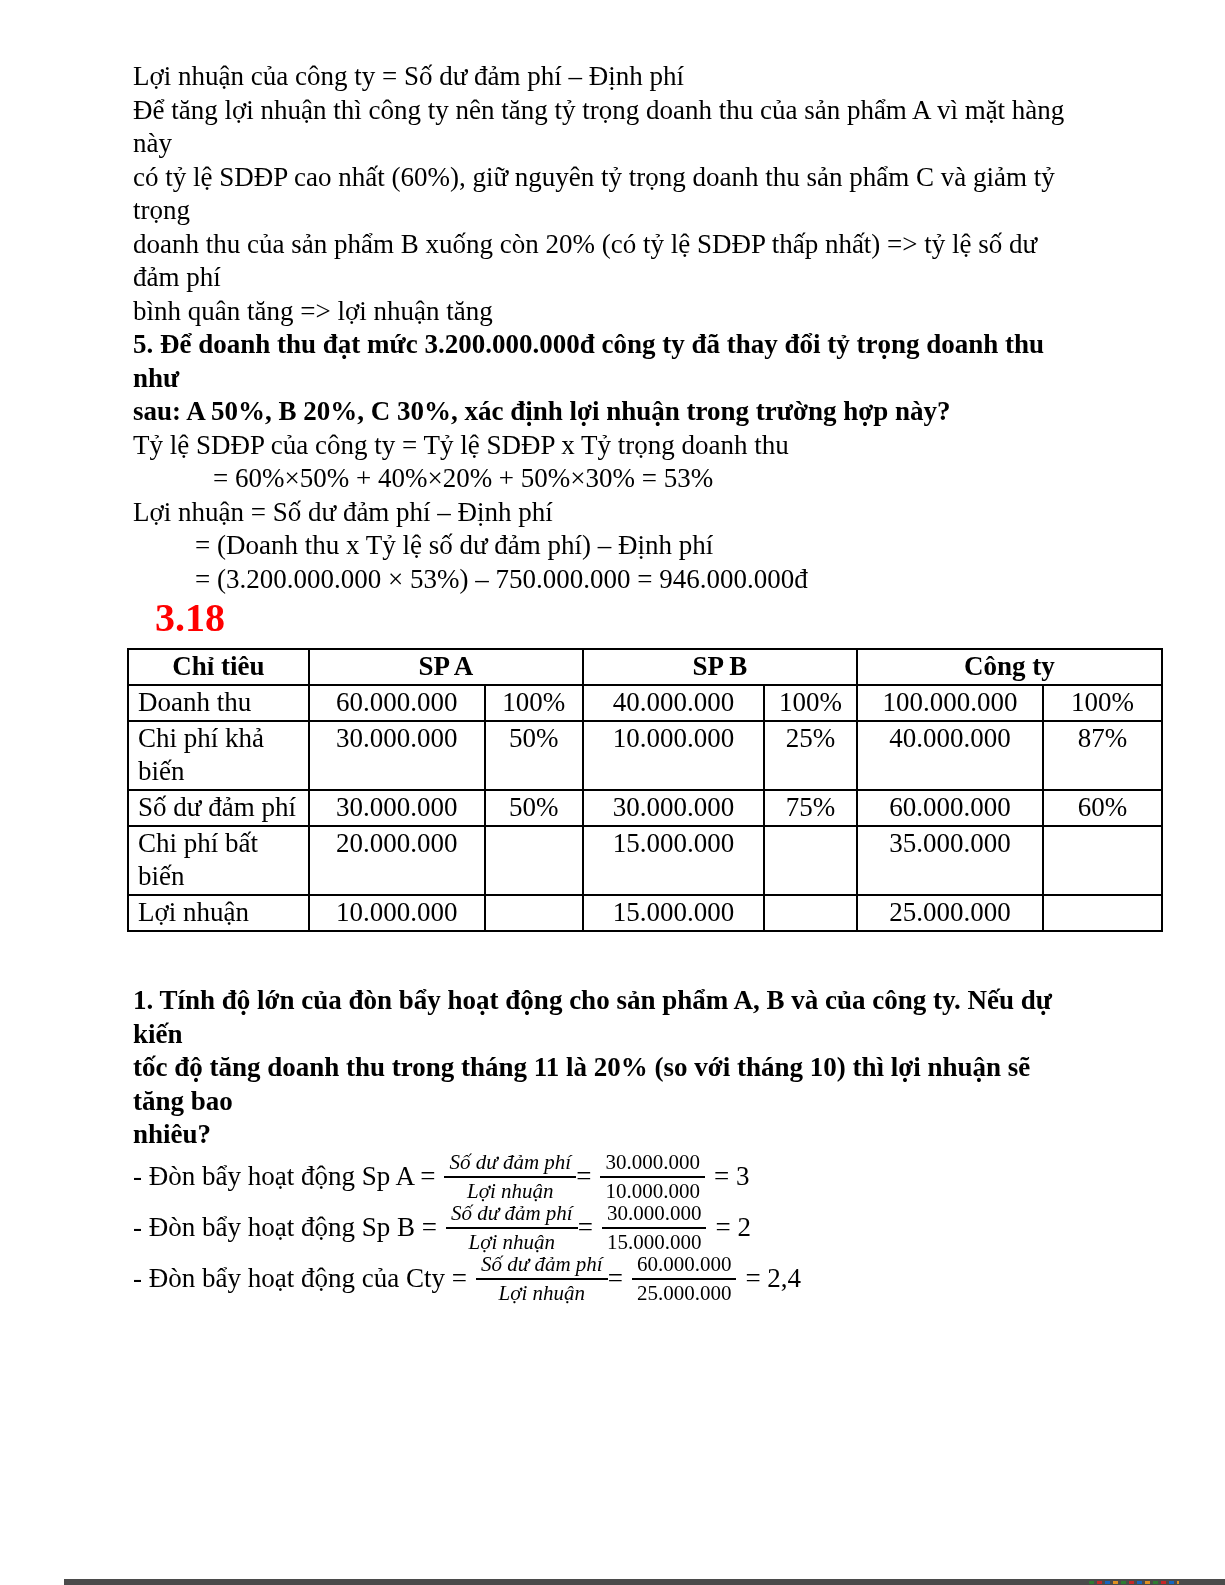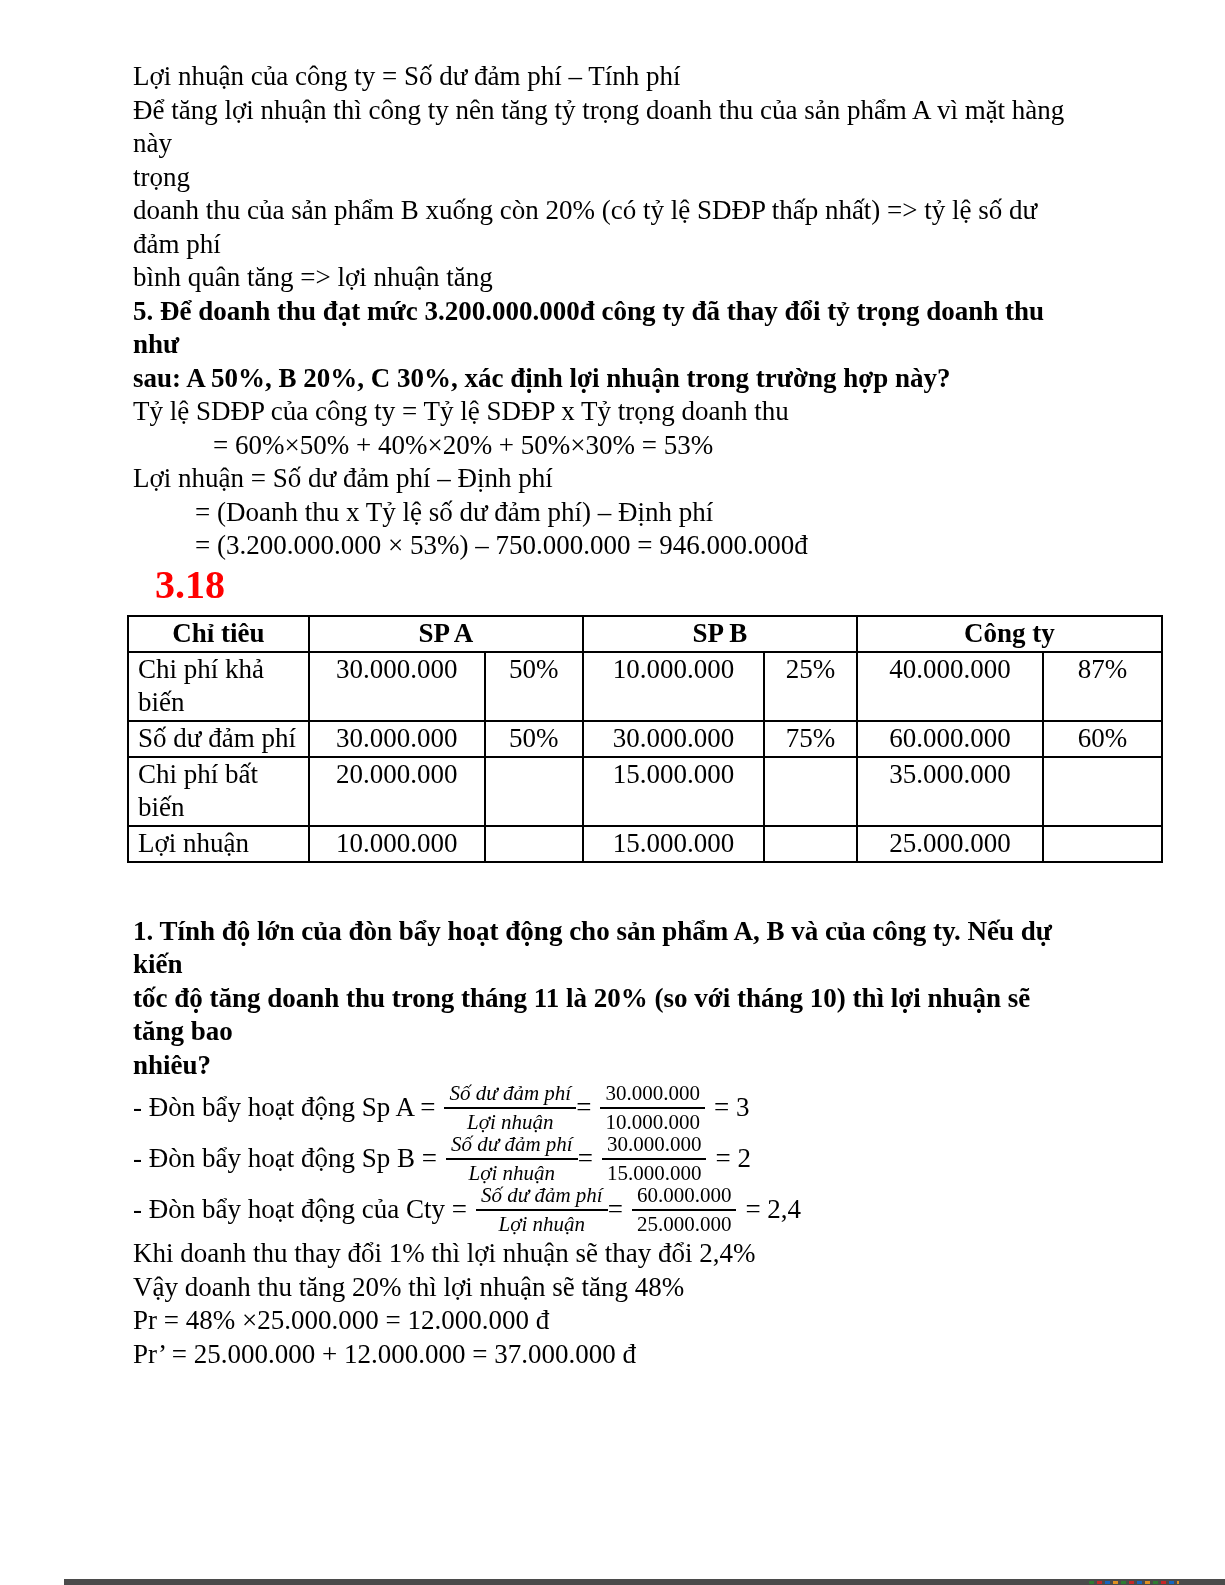--- a/index.html
+++ b/index.html
@@ -55,23 +55,24 @@
     background:repeating-linear-gradient(90deg,
       #2e7d32 0 5px,#4b4b4b 5px 8px,#c62828 8px 13px,#4b4b4b 13px 16px,
       #1565c0 16px 21px,#4b4b4b 21px 24px,#e09020 24px 29px,#4b4b4b 29px 32px);
   }
 </style>
 </head>
 <body>
 
 <div class="content">
 
-  <div class="line">Lợi nhuận của công ty = Số dư đảm phí – Tính phí</div>
+  <div class="line">Lợi nhuận của công ty = Số dư đảm phí – Định phí</div>
   <div class="line">Để tăng lợi nhuận thì công ty nên tăng tỷ trọng doanh thu của sản phẩm A vì mặt hàng</div>
   <div class="line">này</div>
+  <div class="line">có tỷ lệ SDĐP cao nhất (60%), giữ nguyên tỷ trọng doanh thu sản phẩm C và giảm tỷ</div>
   <div class="line">trọng</div>
   <div class="line">doanh thu của sản phẩm B xuống còn 20% (có tỷ lệ SDĐP thấp nhất) =&gt; tỷ lệ số dư</div>
   <div class="line">đảm phí</div>
   <div class="line">bình quân tăng =&gt; lợi nhuận tăng</div>
 
   <div class="line bold">5. Để doanh thu đạt mức 3.200.000.000đ công ty đã thay đổi tỷ trọng doanh thu</div>
   <div class="line bold">như</div>
   <div class="line bold">sau: A 50%, B 20%, C 30%, xác định lợi nhuận trong trường hợp này?</div>
 
   <div class="line">Tỷ lệ SDĐP của công ty = Tỷ lệ SDĐP x Tỷ trọng doanh thu</div>
@@ -93,20 +94,29 @@
         <col style="width:11.5%">
     </colgroup>
     <tbody>
         <tr>
       <th>Chỉ tiêu</th>
       <th colspan="2">SP A</th>
       <th colspan="2">SP B</th>
       <th colspan="2">Công ty</th>
     </tr>
     <tr>
+      <td class="lbl">Doanh thu</td>
+      <td class="num">60.000.000</td>
+      <td class="num">100%</td>
+      <td class="num">40.000.000</td>
+      <td class="num">100%</td>
+      <td class="num">100.000.000</td>
+      <td class="num">100%</td>
+    </tr>
+    <tr>
       <td class="lbl">Chi phí khả biến</td>
       <td class="num">30.000.000</td>
       <td class="num">50%</td>
       <td class="num">10.000.000</td>
       <td class="num">25%</td>
       <td class="num">40.000.000</td>
       <td class="num">87%</td>
     </tr>
     <tr>
       <td class="lbl">Số dư đảm phí</td>
@@ -190,24 +200,18 @@
     <span>=</span>
       <span class="gap"></span>
     <span class="frac">
       <span class="top">60.000.000</span>
       <span class="bot">25.000.000</span>
     </span>
       <span class="gap"></span>
     <span>= 2,4</span>
   </div>
 
-  <div class="closing">
-    <div class="line">Khi doanh thu thay đổi 1% thì lợi nhuận sẽ thay đổi 2,4%</div>
-    <div class="line">Vậy doanh thu tăng 20% thì lợi nhuận sẽ tăng 48%</div>
-    <div class="line">Pr = 48% ×25.000.000 = 12.000.000 đ</div>
-    <div class="line">Pr’ = 25.000.000 + 12.000.000 = 37.000.000 đ</div>
-  </div>
 
 </div>
 
 <div class="footer-bar">
   <div class="footer-dashes"></div>
 </div>
 
 </body></html>

